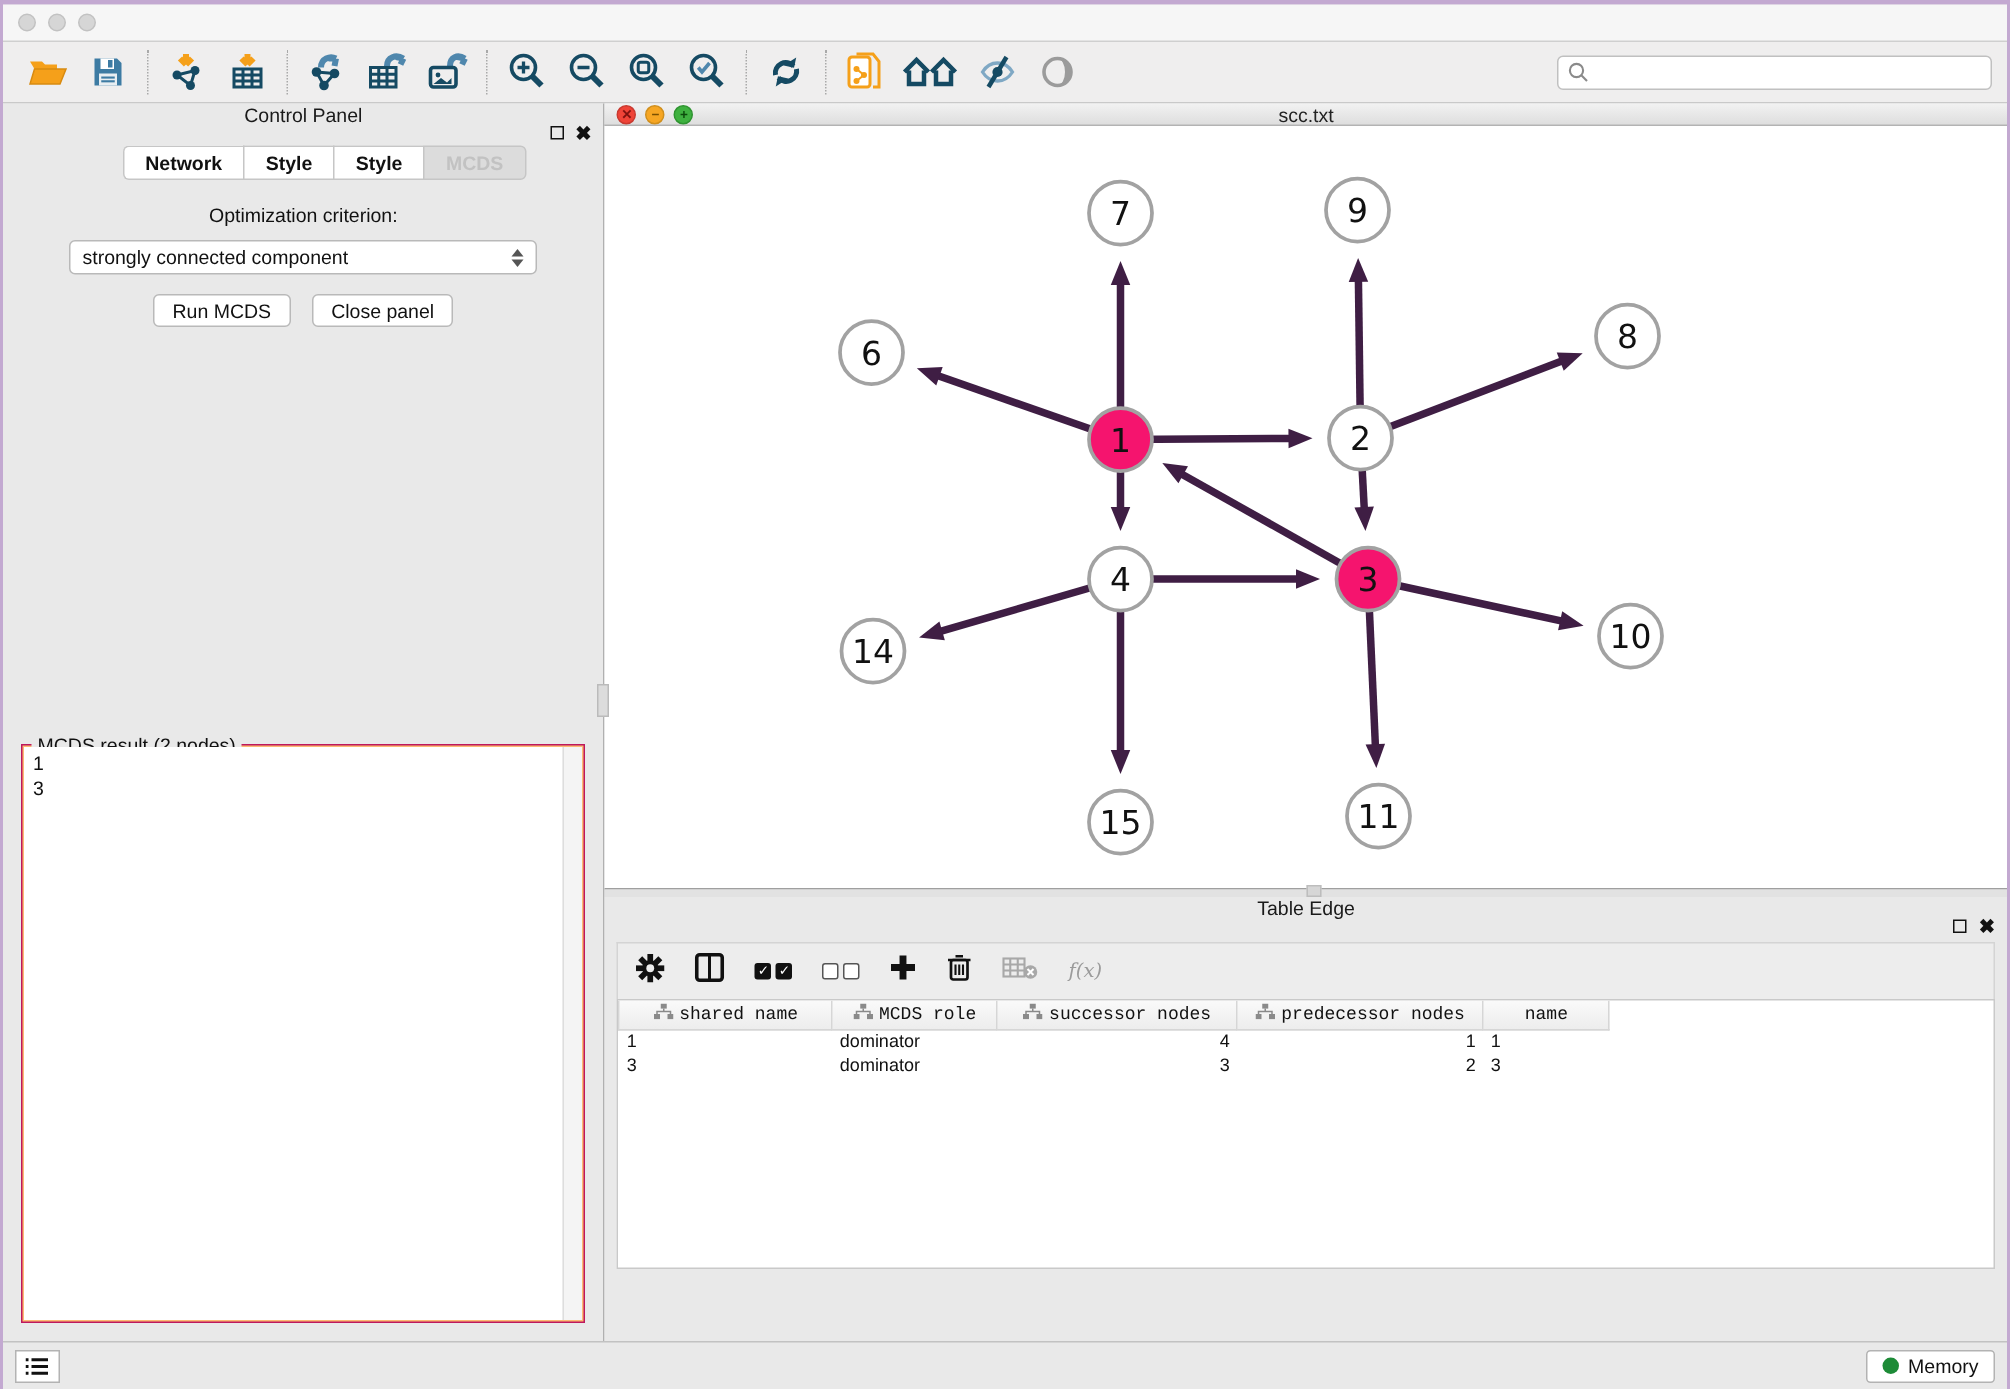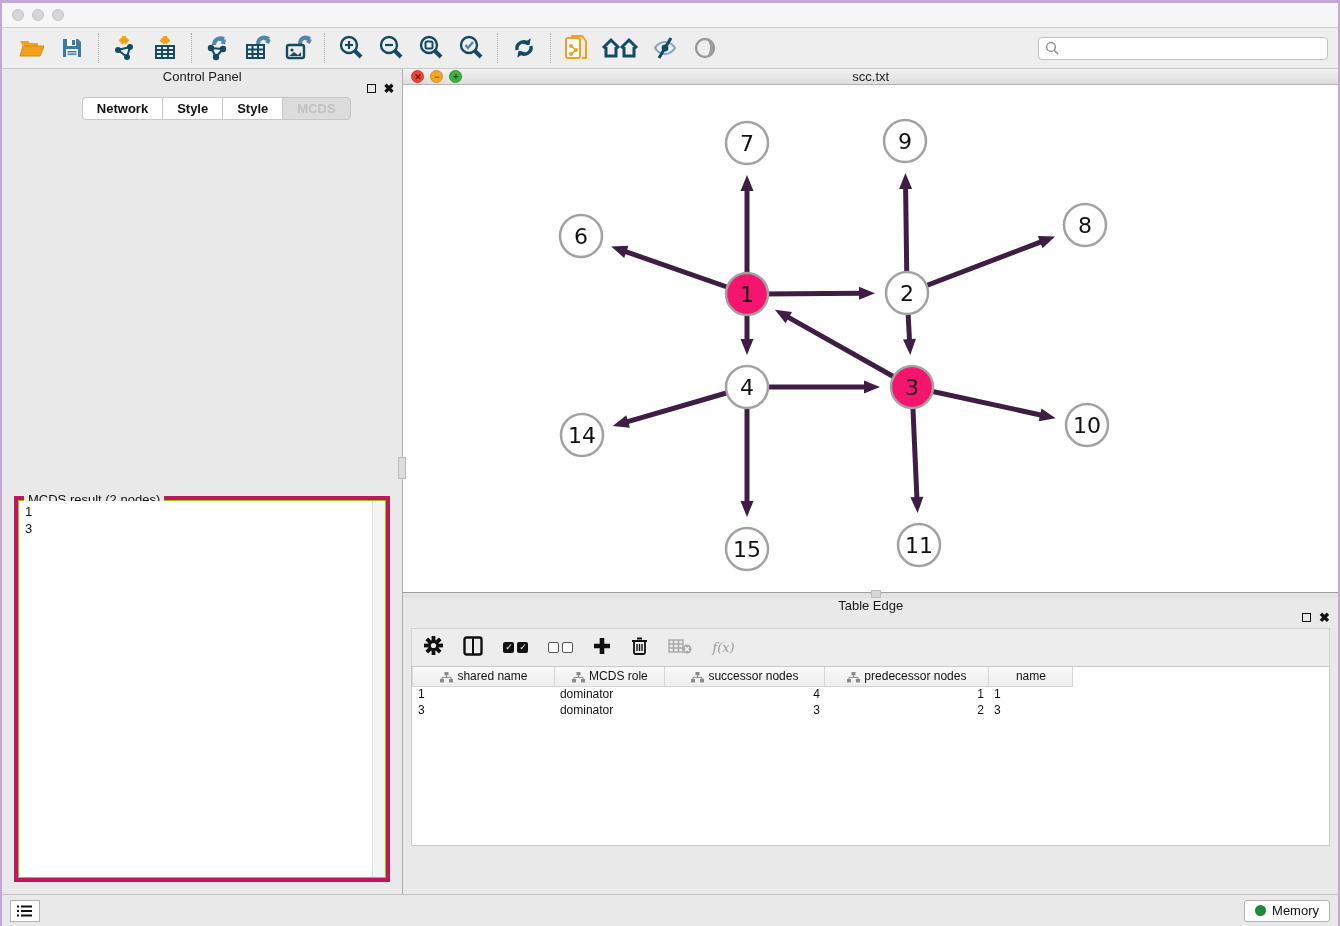--- a/index.html
+++ b/index.html
@@ -51,21 +51,21 @@
   .dropdown .dd-text { font-size:13px; color:#111; flex:1; }
   .dd-arrows { display:flex; flex-direction:column; gap:2px; align-items:center; }
   .dd-arrows i { display:block; width:0; height:0; border-left:4px solid transparent; border-right:4px solid transparent; }
   .dd-up { border-bottom:5px solid #555; }
   .dd-down { border-top:5px solid #555; }
   .btn-row { display:flex; justify-content:center; gap:14px; margin-top:13px; }
   .pbtn { font-size:13px; color:#111; background:#fff; border:1px solid #b9b9b9; border-radius:4px;
     padding:2px 12px; height:22px; font-family:"Liberation Sans", sans-serif; }
   
   .result-box { position:absolute; left:12px; right:12px; top:427px; bottom:12px;
-    border:4px solid #be185d; background:#84cc16; }
+    border:1px solid #be185d; background:#fdba74; }
   .result-legend { position:absolute; top:-8px; left:6px; background:#e9e9e9; padding:0 4px;
     font-size:13px; color:#111; }
   .result-area { position:absolute; inset:1px; background:#fff; padding:2px 6px;
     font-size:13px; color:#111; line-height:17px; white-space:pre-line; }
   .result-scroll { position:absolute; top:1px; bottom:1px; right:1px; width:13px;
     background:#f4f4f4; border-left:1px solid #ddd; }
   
   .net-window { height:524px; display:flex; flex-direction:column; border-bottom:1px solid #9f9f9f; }
   .net-titlebar { height:20px; background:linear-gradient(#f2f2f2,#dedede); border-bottom:1px solid #b3b3b3;
     display:flex; align-items:center; position:relative; }
@@ -82,21 +82,21 @@
   .hsplit { height:5px; background:#e2e2e2; position:relative; }
   .hsplit .grip { position:absolute; left:50%; top:-3px; width:10px; height:8px; background:#d6d6d6; border:1px solid #bdbdbd; }
   
   .table-panel { flex:1; background:#e9e9e9; display:flex; flex-direction:column; position:relative; }
   .tp-toolbar { margin:6px 8px 0 8px; height:38px; display:flex; align-items:center; gap:20px; padding:0 12px;
     background:#ededed; border:1px solid #d4d4d4; border-bottom:none; }
   .tp-table-wrap { margin:0 8px; background:#fff; border:1px solid #c9c9c9; height:180px; overflow:hidden; }
   table.node-table { border-collapse:collapse; font-size:12px; }
   .node-table th { background:linear-gradient(#fafafa,#ededed); border:1px solid #d6d6d6; border-top:none;
     font-weight:normal; color:#111; height:19px; padding:0 4px; }
-  .node-table th .th-inner { display:flex; align-items:flex-end; gap:4px; justify-content:center; }
+  .node-table th .th-inner { display:flex; align-items:flex-start; gap:4px; justify-content:center;font-family:Liberation Mono, monospace; }
   .node-table td { height:16px; padding:0 5px; color:#111; border:none; }
   .c0{width:142px} .c1{width:110px} .c2{width:160px} .c3{width:164px} .c4{width:84px}
   .al{text-align:left} .ar{text-align:right}
   .tp-bottom-tabs { position:absolute; bottom:3px; left:0; right:0; display:flex; justify-content:center; }
   .bt-tab { font-size:13px; font-weight:bold; color:#111; background:#fff; border:1px solid #b9b9b9;
     border-right:none; padding:3px 14px; height:23px; }
   .bt-tab:first-child { border-radius:4px 0 0 4px; }
   .bt-tab.last { border-right:1px solid #b9b9b9; border-radius:0 4px 4px 0; }
   .bt-tab.active { background:#dcdcdc; color:#c6c6c6; }
   
@@ -273,20 +273,34 @@
       <span class="ph-icons">
         <span class="float-ico"></span>
         <span class="close-ico">✖</span>
       </span>
     </div>
     <div class="cp-tabs">
       <span class="cp-tab">Network</span>
       <span class="cp-tab">Style</span>
       <span class="cp-tab">Style</span>
       <span class="cp-tab last active">MCDS</span>
+    </div>
+    <div class="cp-body">
+      <div class="opt-label">Optimization criterion:</div>
+      <div class="dropdown">
+        <span class="dd-text">strongly connected component</span>
+        <span class="dd-arrows">
+            <i class="dd-up"></i>
+            <i class="dd-down"></i>
+          </span>
+      </div>
+      <div class="btn-row">
+        <button class="pbtn">Run MCDS</button>
+        <button class="pbtn">Close panel</button>
+      </div>
     </div>
     <div class="result-box">
       <span class="result-legend">MCDS result (2 nodes)</span>
       <div class="result-area">1
 3</div>
       <div class="result-scroll"></div>
     </div>
   </div>
 
   <div class="right-col">

